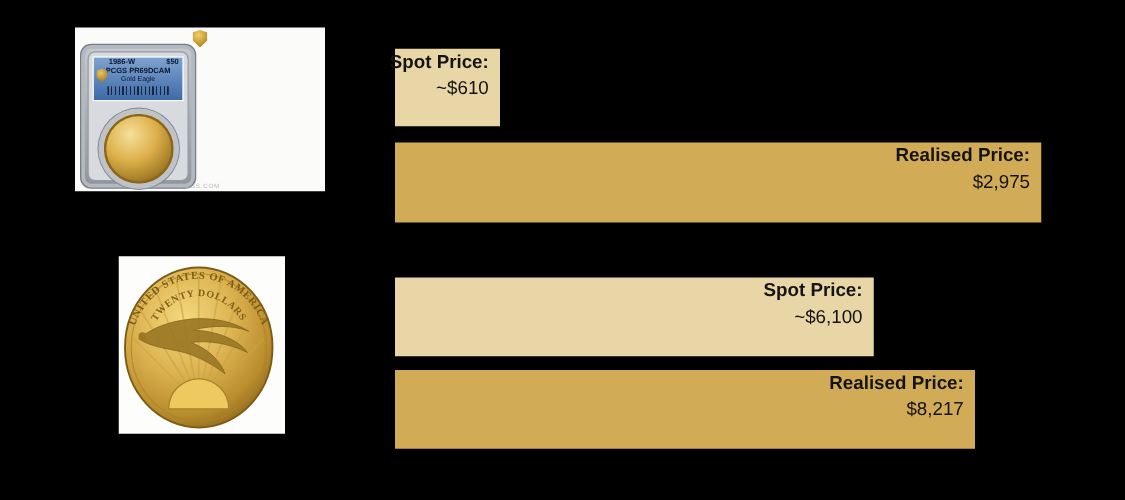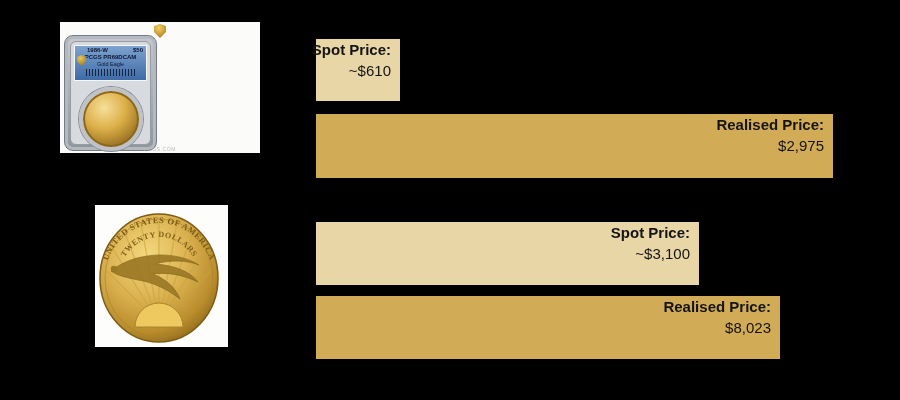--- a/index.html
+++ b/index.html
@@ -133,20 +133,20 @@
     <div class="bar-label">Spot Price:</div>
     <div class="bar-value">~$610</div>
   </div>
   <div class="bar" style="left: 316px; top: 114px; width: 517px; height: 64px; background: rgb(210, 171, 87);">
     <div class="bar-label">Realised Price:</div>
     <div class="bar-value">$2,975</div>
   </div>
 
   <div class="bar" style="left: 316px; top: 222px; width: 383px; height: 63px; background: rgb(233, 214, 166);">
     <div class="bar-label">Spot Price:</div>
-    <div class="bar-value">~$3,100</div>
+    <div class="bar-value">~$6,100</div>
   </div>
   <div class="bar" style="left: 316px; top: 296px; width: 464px; height: 63px; background: rgb(210, 171, 87);">
     <div class="bar-label">Realised Price:</div>
-    <div class="bar-value">$8,023</div>
+    <div class="bar-value">$8,217</div>
   </div>
 
 </div>
 
 </body></html>

